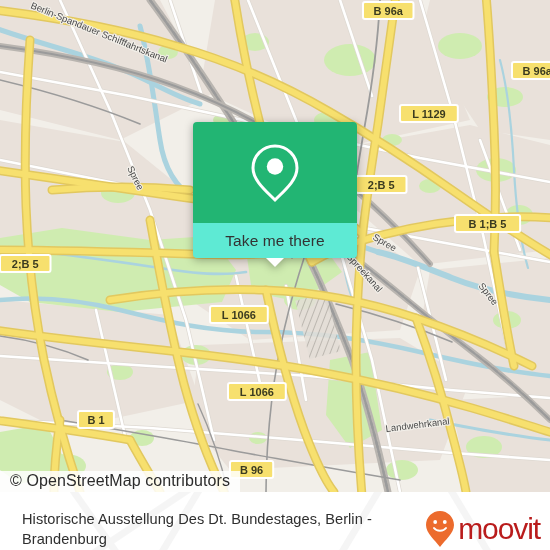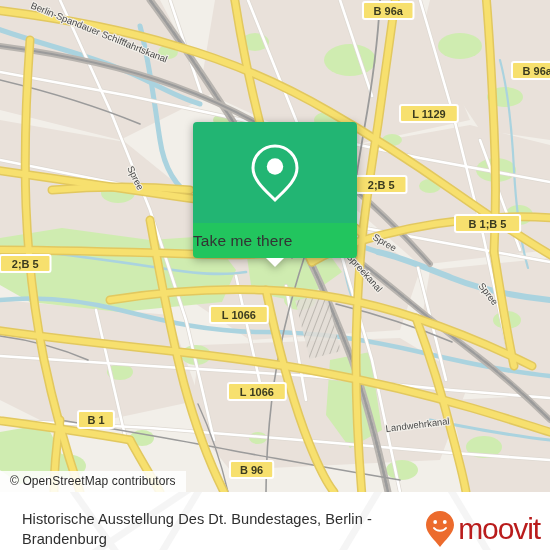--- a/index.html
+++ b/index.html
@@ -16,41 +16,41 @@
     position:absolute;left:0;top:0;width:550px;height:492px;
     background:#f2efe9;overflow:hidden;
   }
   .map svg{position:absolute;left:0;top:0;display:block;}
 
   
   .attrib{
     position:absolute;left:0;bottom:0;
     background:rgba(255,255,255,0.85);
     padding:3px 10px 4px 10px;
-    font-size:12px;color:#2b2b2b;
+    font-size:16px;color:#2b2b2b;
     letter-spacing:.1px;
     line-height:14px;
     z-index:40;
   }
 
   
   .popup{
     position:absolute;left:193px;top:122px;width:164px;
     z-index:50;
     filter:drop-shadow(0 2px 4px rgba(0,0,0,.32));
   }
   .popup-body{
     background:#22b573;height:101px;
     border-radius:4px 4px 0 0;
     display:flex;align-items:center;justify-content:center;
   }
   .popup-foot{
-    background:#22c55e;height:35px;
+    background:#5eead4;height:35px;
     border-radius:0 0 4px 4px;
-    display:flex;align-items:center;justify-content:flex-start;
+    display:flex;align-items:center;justify-content:center;
     position:relative;
   }
   .popup-foot span{
     font-size:15.5px;color:#333333;letter-spacing:.1px;
   }
   .popup-tail{
     position:absolute;left:50%;bottom:-9px;margin-left:-9px;
     width:0;height:0;
     border-left:9px solid transparent;
     border-right:9px solid transparent;

